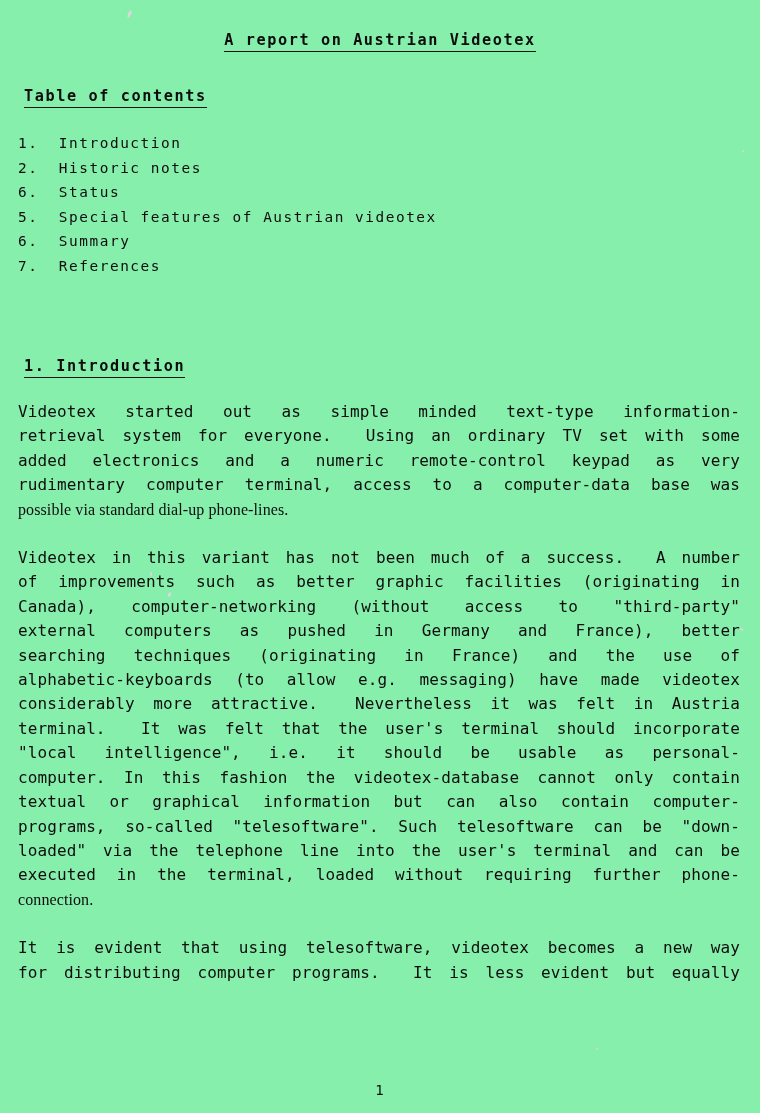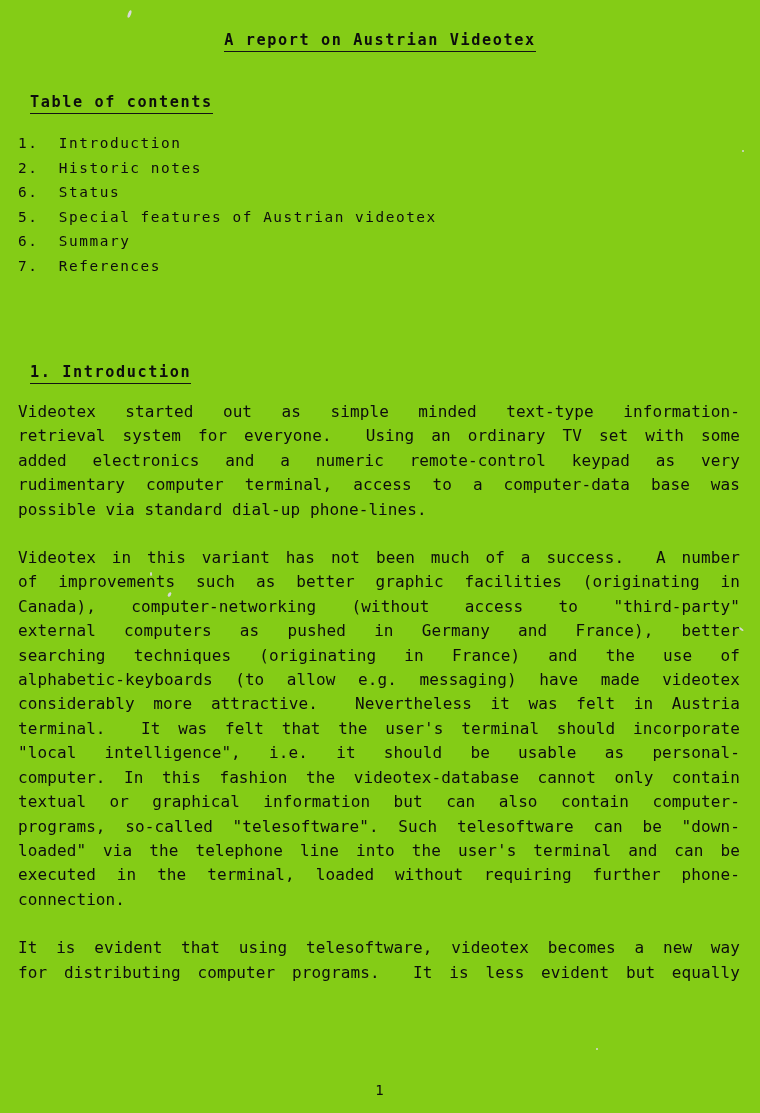--- a/index.html
+++ b/index.html
@@ -4,21 +4,21 @@
 <style>
   html, body {
     margin: 0;
     padding: 0;
     background: #ffffff;
   }
   .page {
     position: relative;
     width: 760px;
     height: 1113px;
-    background: #84cc16;
+    background: #86efac;
     overflow: hidden;
     font-family: "DejaVu Sans Mono", "Liberation Mono", monospace;
     color: #0d0d0d;
   }
   .speck {
     position: absolute;
     background: #d9d9d9;
     border-radius: 50%;
     pointer-events: none;
   }
@@ -35,21 +35,21 @@
     font-size: 15.2px;
     font-weight: bold;
     letter-spacing: 1.6px;
     line-height: 20px;
   }
   .doc-title span {
     border-bottom: 1.5px solid #131313;
     padding-bottom: 2px;
   }
   .section-heading {
-    margin: 12px;
+    margin: 6px;
     font-size: 15.2px;
     font-weight: bold;
     letter-spacing: 1.6px;
     line-height: 20px;
   }
   .section-heading span {
     border-bottom: 1.5px solid #131313;
     padding-bottom: 2px;
   }
   .toc-heading {
@@ -90,20 +90,21 @@
   }
   .para .ln {
     display: block;
     text-align: justify;
     text-align-last: justify;
     white-space: pre-wrap;
   }
   .para .ln.last {
     text-align: right;
     text-align-last: left;
+    font-family: Liberation Serif, serif;
   }
   .page-number {
     position: absolute;
     left: 0;
     right: 0;
     top: 1082px;
     text-align: center;
     font-size: 14px;
     letter-spacing: 1px;
   }

